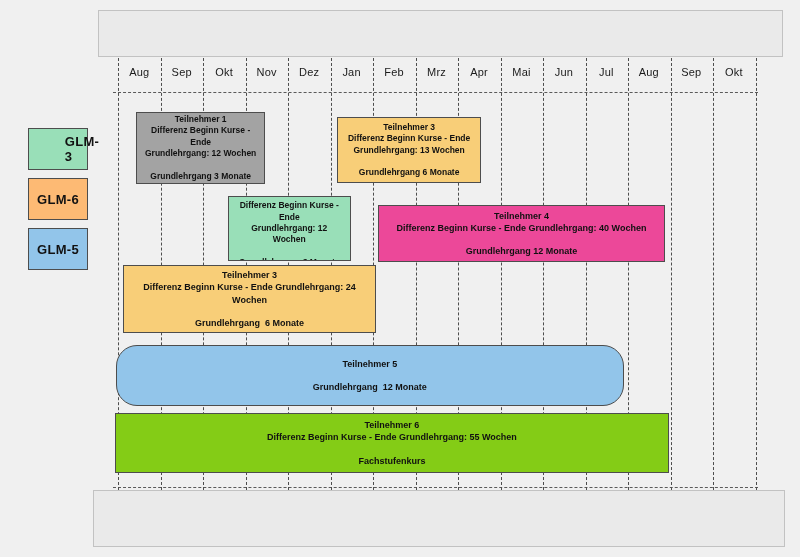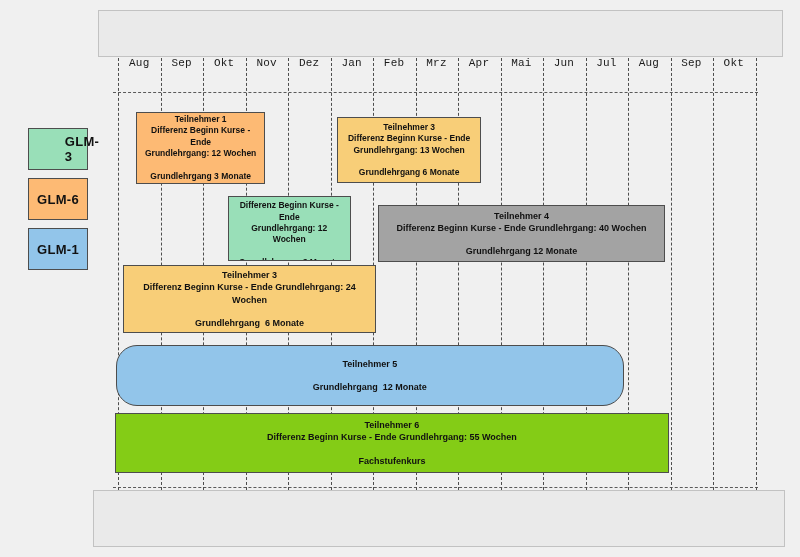--- a/index.html
+++ b/index.html
@@ -27,25 +27,24 @@
     border: 1px solid #c2c2c2;
     box-sizing: border-box;
   }
   #header-frame { left: 98px;  top: 10px;  width: 685px; height: 47px; }
   #footer-frame { left: 93px;  top: 490px; width: 692px; height: 57px; }
 
   
   #month-row {
     position: absolute;
     left: 118px;
-    top: 49px;
+    top: 58px;
     width: 637px;
     height: 27px;
     display: flex;
-    font-family: Liberation Mono, monospace;
   }
   .month-cell {
     flex: 1 1 0;
     display: flex;
     align-items: center;
     justify-content: center;
     font-size: 11px;
     color: #1a1a1a;
     letter-spacing: .2px;
   }
@@ -185,45 +184,45 @@
       <div class="gridline" style="left: 755.5px;"></div>
     </div>
 
   <div class="legend-chip" id="legend-glm3" style="background: rgb(153, 223, 184);">
     <span>GLM-3</span>
   </div>
   <div class="legend-chip" id="legend-glm6" style="background: #fdba74;">
     <span>GLM-6</span>
   </div>
   <div class="legend-chip" id="legend-glm12" style="background: rgb(146, 197, 234);">
-    <span>GLM-1</span>
-  </div>
-
-  <div class="bar" id="bar-0" style="left: 135.85px; width: 129.625px; top: 112px; height: 72px; background: #fdba74;">
+    <span>GLM-5</span>
+  </div>
+
+  <div class="bar" id="bar-0" style="left: 135.85px; width: 129.625px; top: 112px; height: 72px; background: #a3a3a3;">
     <div class="bar-title">Teilnehmer 1</div>
     <div class="bar-sub">Differenz Beginn Kurse - Ende</div>
     <div class="bar-sub">Grundlehrgang: 12 Wochen</div>
     <div class="bar-note">Grundlehrgang 3 Monate</div>
   </div>
 
   <div class="bar" id="bar-1" style="left: 336.875px; width: 144.5px; top: 117px; height: 66px; background: rgb(248, 206, 120);">
     <div class="bar-title">Teilnehmer 3</div>
     <div class="bar-sub">Differenz Beginn Kurse - Ende</div>
     <div class="bar-sub">Grundlehrgang: 13 Wochen</div>
     <div class="bar-note">Grundlehrgang 6 Monate</div>
   </div>
 
   <div class="bar" id="bar-2" style="left: 227.65px; width: 123.25px; top: 196px; height: 65px; background: rgb(153, 223, 184);">
     <div class="bar-title">Teilnehmer 2</div>
     <div class="bar-sub">Differenz Beginn Kurse - Ende</div>
     <div class="bar-sub">Grundlehrgang: 12 Wochen</div>
     <div class="bar-note">Grundlehrgang 3 Monate</div>
   </div>
 
-  <div class="bar wide" id="bar-3" style="left: 378.1px; width: 286.875px; top: 205px; height: 57px; background: #a3a3a3;">
+  <div class="bar wide" id="bar-3" style="left: 378.1px; width: 286.875px; top: 205px; height: 57px; background: #ec4899;">
     <div class="bar-title">Teilnehmer 4</div>
     <div class="bar-sub">Differenz Beginn Kurse - Ende Grundlehrgang: 40 Wochen</div>
     <div class="bar-note">Grundlehrgang 12 Monate</div>
   </div>
 
   <div class="bar wide" id="bar-4" style="left: 123.1px; width: 252.875px; top: 265px; height: 68px; background: rgb(248, 206, 120);">
     <div class="bar-title">Teilnehmer 3</div>
     <div class="bar-sub">Differenz Beginn Kurse - Ende Grundlehrgang: 24 Wochen</div>
     <div class="bar-note">Grundlehrgang  6 Monate</div>
   </div>

